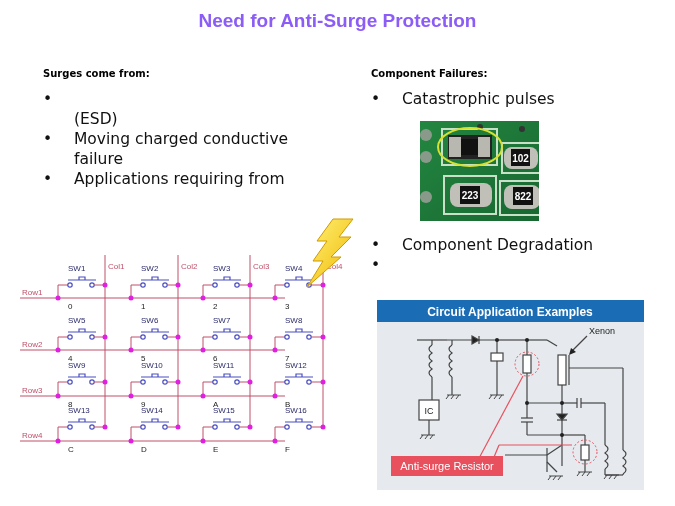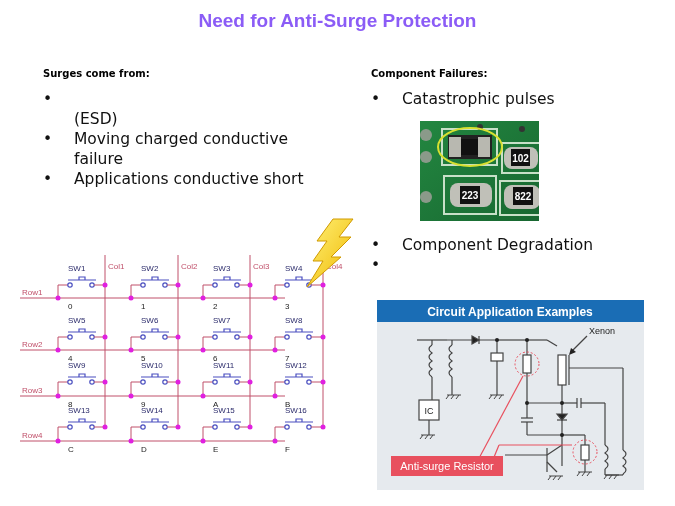--- a/index.html
+++ b/index.html
@@ -16,21 +16,21 @@
 </style>
 </head>
 <body>
 
 <div class="title">Need for Anti-Surge Protection</div>
 
 <div class="heading" style="left:43px; top:68px;">Surges come from:</div>
 <ul class="blist" style="left:43px; top:89px; width:300px;">
   <li><span class="b">•</span><br><span>(ESD)</span></li>
   <li><span class="b">•</span><span>Moving charged conductive</span><br><span>failure</span></li>
-  <li><span class="b">•</span><span>Applications conductive short</span><br></li>
+  <li><span class="b">•</span><span>Applications requiring from</span><br></li>
 </ul>
 
 <div class="heading" style="left:371px; top:68px;">Component Failures:</div>
 <ul class="blist" style="left:371px; top:89px; width:290px;">
   <li><span class="b">•</span><span>Catastrophic pulses</span></li>
 </ul>
 <ul class="blist" style="left:371px; top:235px; width:290px;">
   <li><span class="b">•</span><span>Component Degradation</span></li>
   <li><span class="b">•</span></li>
 </ul>

